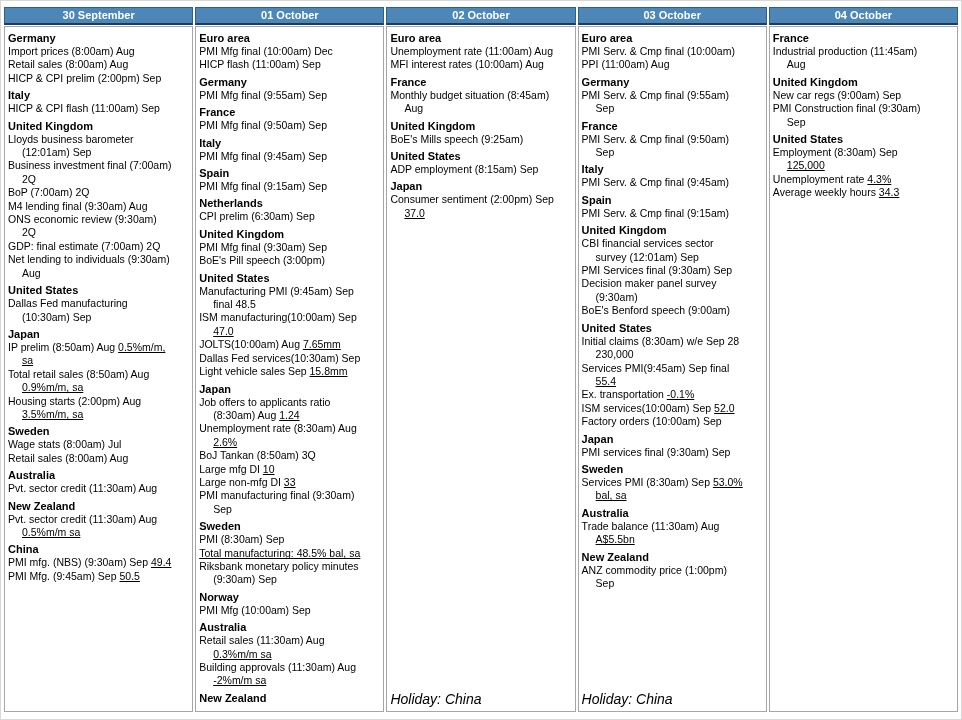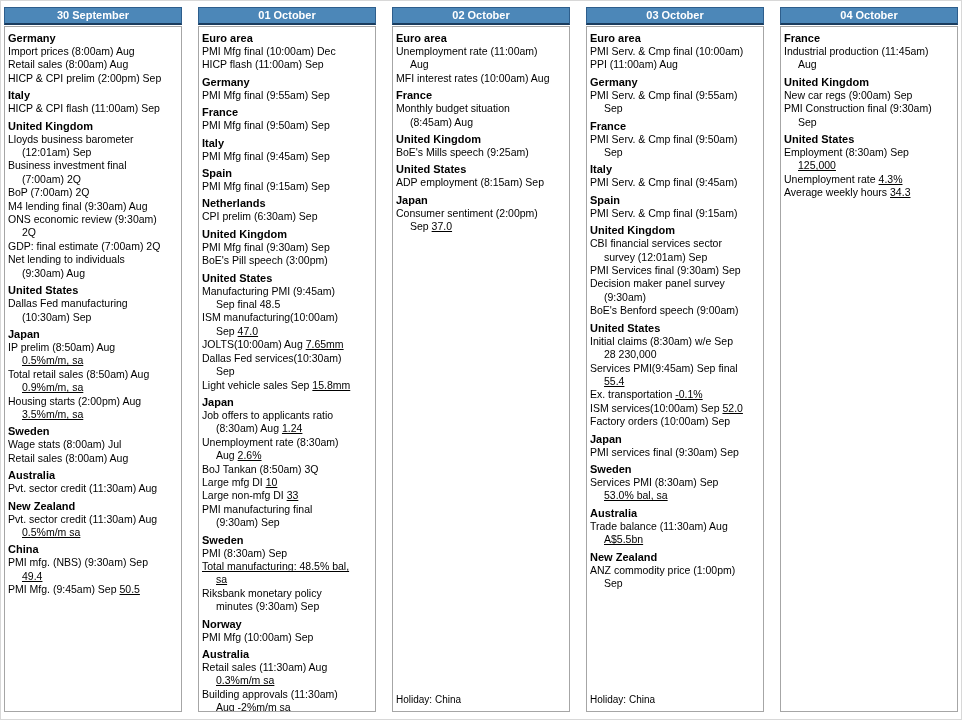--- a/index.html
+++ b/index.html
@@ -4,21 +4,21 @@
 <style>
   html,body{margin:0;padding:0;}
   body{
     width:962px;height:720px;position:relative;background:#fff;
     font-family:"Liberation Sans","DejaVu Sans",sans-serif;color:#000;
     overflow:hidden;
   }
   .page-frame{position:absolute;inset:0;border:1px solid var(--page-border,#d8d8d8);box-sizing:border-box;pointer-events:none;}
   .calendar{
     position:absolute;left:4px;right:4px;top:7px;bottom:8px;
-    display:flex;gap:16px;
+    display:flex;gap:2px;
   }
   .col{flex:1 1 0;display:flex;flex-direction:column;min-width:0;}
   .col-header{
     background:var(--header-bg,#4c87b8);
     border:1px solid var(--header-border,#2e5e8c);
     border-bottom:2px solid var(--header-border-bottom,#1a3c5e);
     color:#fff;font-weight:bold;font-size:11px;line-height:15px;
     text-align:center;height:15px;flex:0 0 auto;
     margin-bottom:1px;
   }
@@ -30,22 +30,22 @@
     overflow:hidden;box-sizing:border-box;
   }
   .section{margin-top:3px;}
   .country{font-weight:bold;font-size:11px;line-height:14px;}
   .event{
     font-size:10.5px;line-height:13.4px;
     padding-left:14px;text-indent:-14px;
   }
   .event .val{text-decoration:underline;text-decoration-skip-ink:none;}
   .holiday{
-    margin-top:auto;font-size:10px;line-height:13px;
-    padding-bottom:2px;
+    margin-top:auto;font-size:14px;line-height:13px;
+    font-style:italic;padding-bottom:2px;
   }
 </style>
 </head>
 <body>
 
 <div class="page-frame"></div>
 
 <div class="calendar">
     <div class="col">
     <div class="col-header">30 September</div>

